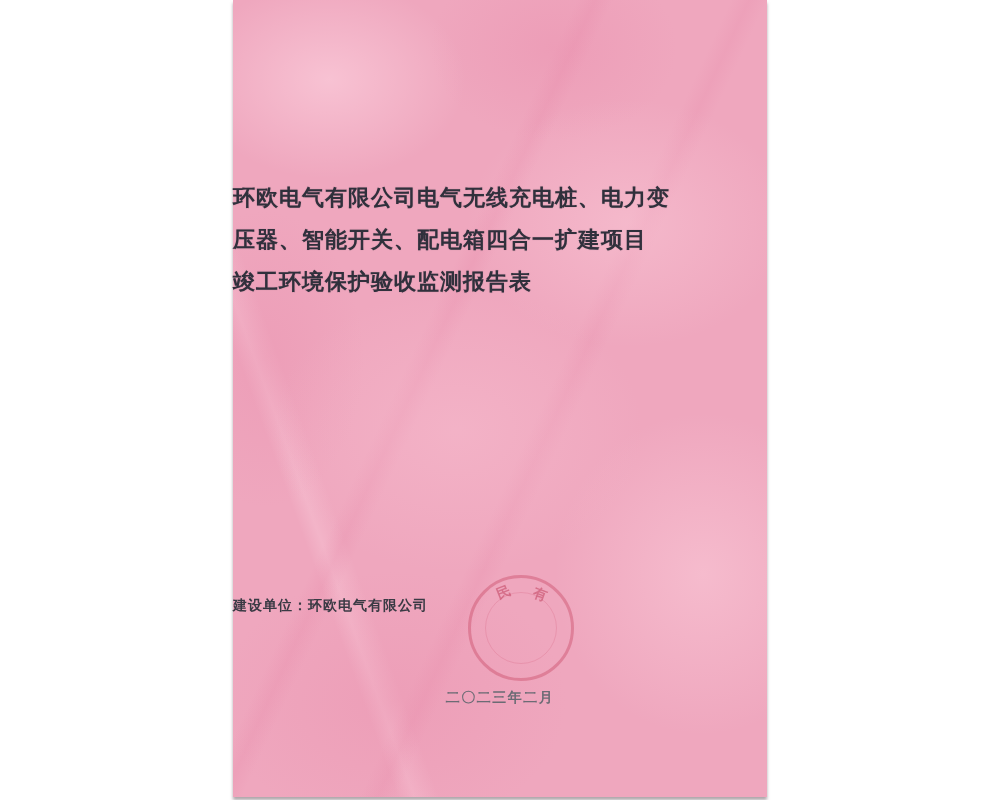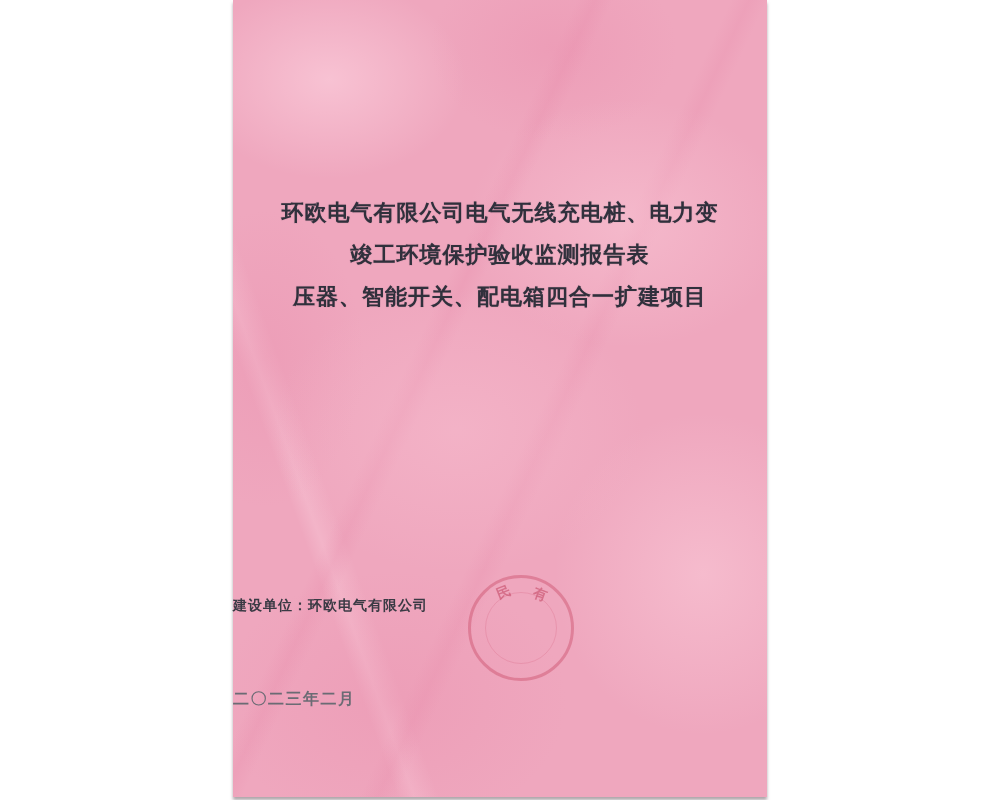--- a/index.html
+++ b/index.html
@@ -31,23 +31,23 @@
       radial-gradient(ellipse 280px 210px at 30% 88%, rgba(232,138,169,0.30), transparent 62%),
       radial-gradient(ellipse 200px 150px at 60% 6%, rgba(231,132,166,0.28), transparent 62%),
       radial-gradient(ellipse 160px 240px at 6% 45%, rgba(230,130,164,0.25), transparent 62%),
       linear-gradient(115deg, transparent 38%, rgba(226,122,158,0.16) 40%, transparent 42%, transparent 55%, rgba(226,122,158,0.14) 57%, transparent 59%),
       linear-gradient(70deg, transparent 20%, rgba(255,220,231,0.25) 22%, transparent 25%);
     box-shadow: 0 3px 3px rgba(110,95,102,0.55);
   }
   .title-block {
     position: absolute;
     left: 0;
-    top: 192px;
+    top: 177px;
     width: 100%;
-    text-align: center;
+    text-align: left;
     font-family: "Liberation Sans", "DejaVu Sans", sans-serif;
     font-weight: bold;
     font-size: 22px;
     line-height: 42px;
     letter-spacing: 1px;
     color: #30303c;
     text-shadow: 0 0 1px rgba(48,48,60,0.35);
   }
   .units-block {
     position: absolute;
@@ -62,22 +62,22 @@
   .unit-row {
     line-height: 16px;
     margin-bottom: 18px;
     letter-spacing: 1px;
   }
   .date-line {
     position: absolute;
     left: 0;
     top: 689px;
     width: 100%;
-    text-align: left;
-    font-size: 16px;
+    text-align: center;
+    font-size: 14px;
     font-weight: bold;
     letter-spacing: 1.5px;
     color: #6b6b74;
   }
   .seal {
     position: absolute;
     left: 235px;
     top: 575px;
     width: 106px;
     height: 106px;
@@ -105,22 +105,22 @@
   .seal-char.c2 { left: 62px; top: 8px;  transform: rotate(20deg); }
 </style>
 </head>
 <body>
 
 <div class="page">
   <div class="cover">
 
     <div class="title-block">
       <div>环欧电气有限公司电气无线充电桩、电力变</div>
+      <div>压器、智能开关、配电箱四合一扩建项目</div>
       <div>竣工环境保护验收监测报告表</div>
-      <div>压器、智能开关、配电箱四合一扩建项目</div>
     </div>
 
     <div class="seal">
       <span class="seal-char c1">民</span>
       <span class="seal-char c2">有</span>
     </div>
 
     <div class="units-block">
       <div class="unit-row">
         <span>建设单位：</span><span>环欧电气有限公司</span>

